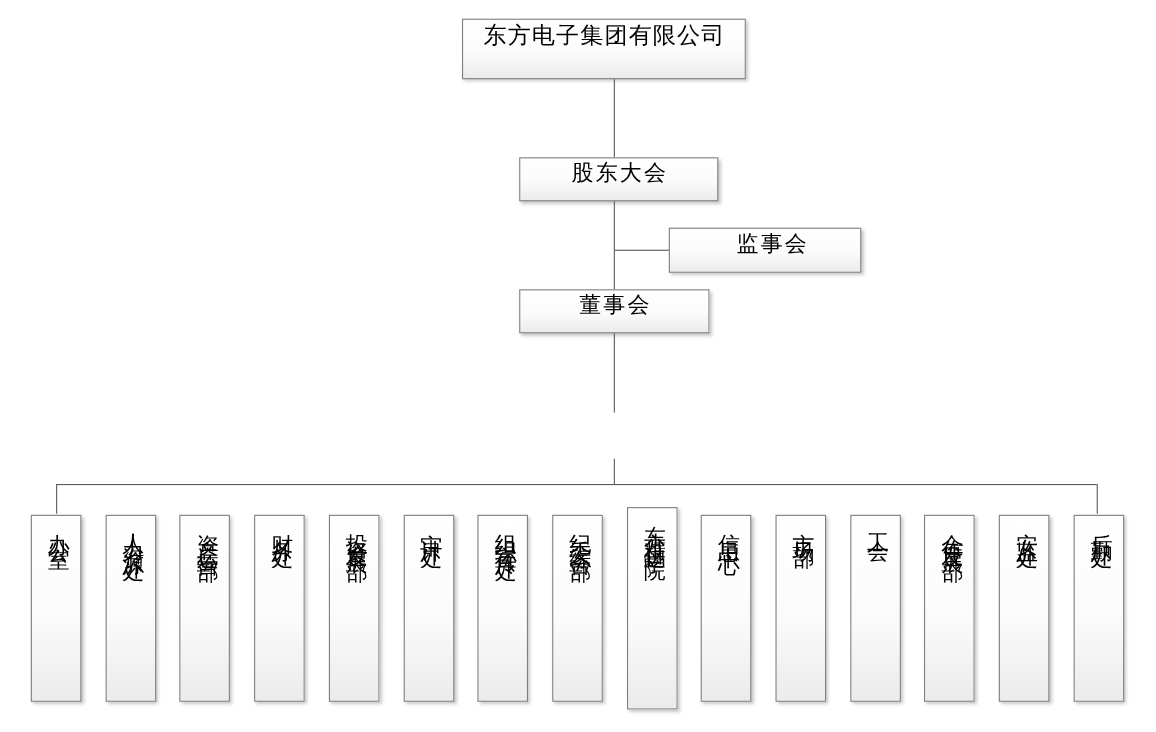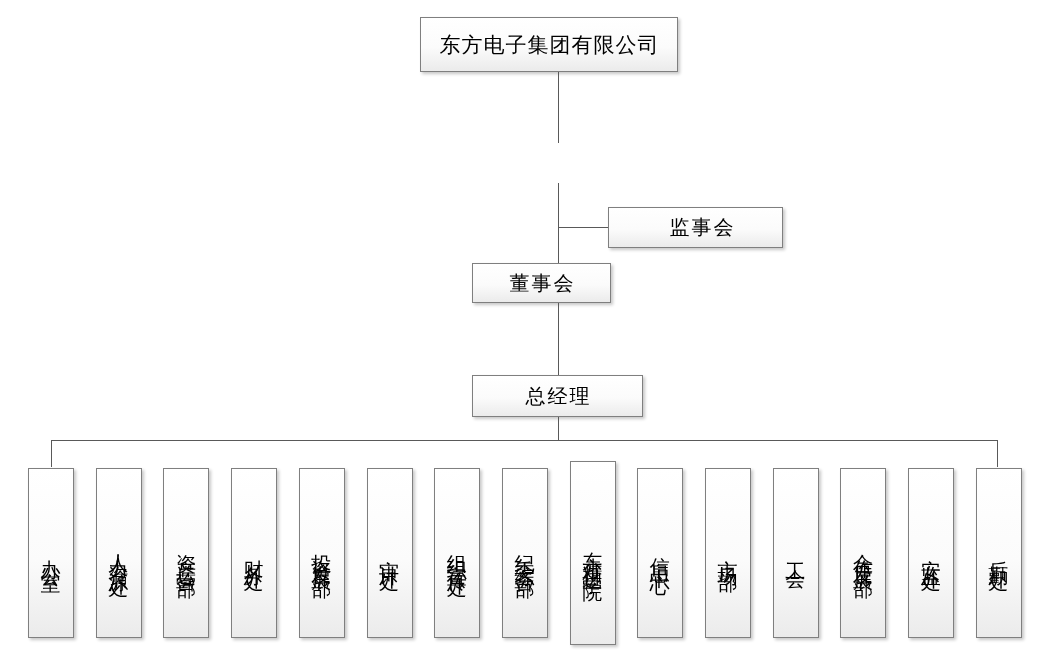--- a/index.html
+++ b/index.html
@@ -15,23 +15,23 @@
     background: #ffffff;
     overflow: hidden;
   }
   .node {
     position: absolute;
     box-sizing: border-box;
     border: 1px solid #7f7f7f;
     background: linear-gradient(180deg, #ffffff 0%, #fbfbfb 55%, #ebebeb 100%);
     box-shadow: 2px 2px 3px rgba(0,0,0,0.22);
     display: flex;
-    align-items: center;
     justify-content: center;
     color: #000000;
+    font-family: Liberation Mono, monospace;
   }
   .node.h {
     font-size: 20px;
     letter-spacing: 2px;
     text-indent: 2px;
   }
   .node.title {
     font-size: 21px;
     letter-spacing: 1px;
     text-indent: 1px;
@@ -70,38 +70,38 @@
 <body>
 
 <div class="canvas">
 
   <div class="node title" style="left:420px; top:17px; width:258px; height:55px;">
     <span>东方电子集团有限公司</span>
   </div>
 
   <div class="line" style="left:558px; top:72px; width:1px; height:71px;"></div>
 
+  <div class="node h" style="left:472px; top:143px; width:181px; height:40px;">
+    <span>股东大会</span>
+  </div>
 
   <div class="line" style="left:558px; top:183px; width:1px; height:80px;"></div>
 
   <div class="line" style="left:559px; top:227px; width:49px; height:1px;"></div>
 
   <div class="node h" style="left:608px; top:207px; width:175px; height:41px;padding-left:12px;">
     <span>监事会</span>
   </div>
 
-  <div class="node h" style="left:472px; top:263px; width:139px; height:40px;">
+  <div class="node h" style="left:472px; top:263px; width:173px; height:40px;">
     <span>董事会</span>
   </div>
 
   <div class="line" style="left:558px; top:303px; width:1px; height:72px;"></div>
 
-  <div class="node h" style="left:472px; top:375px; width:171px; height:42px;">
-    <span>总经理</span>
-  </div>
 
   <div class="line" style="left:558px; top:417px; width:1px; height:23px;"></div>
 
   <div class="line" style="left:51px; top:440px; width:946px; height:1px;"></div>
 
   <div class="line" style="left:51px; top:440px; width:1px; height:27px;"></div>
 
   <div class="line" style="left:997px; top:440px; width:1px; height:27px;"></div>
 
   <div class="dept-row">

